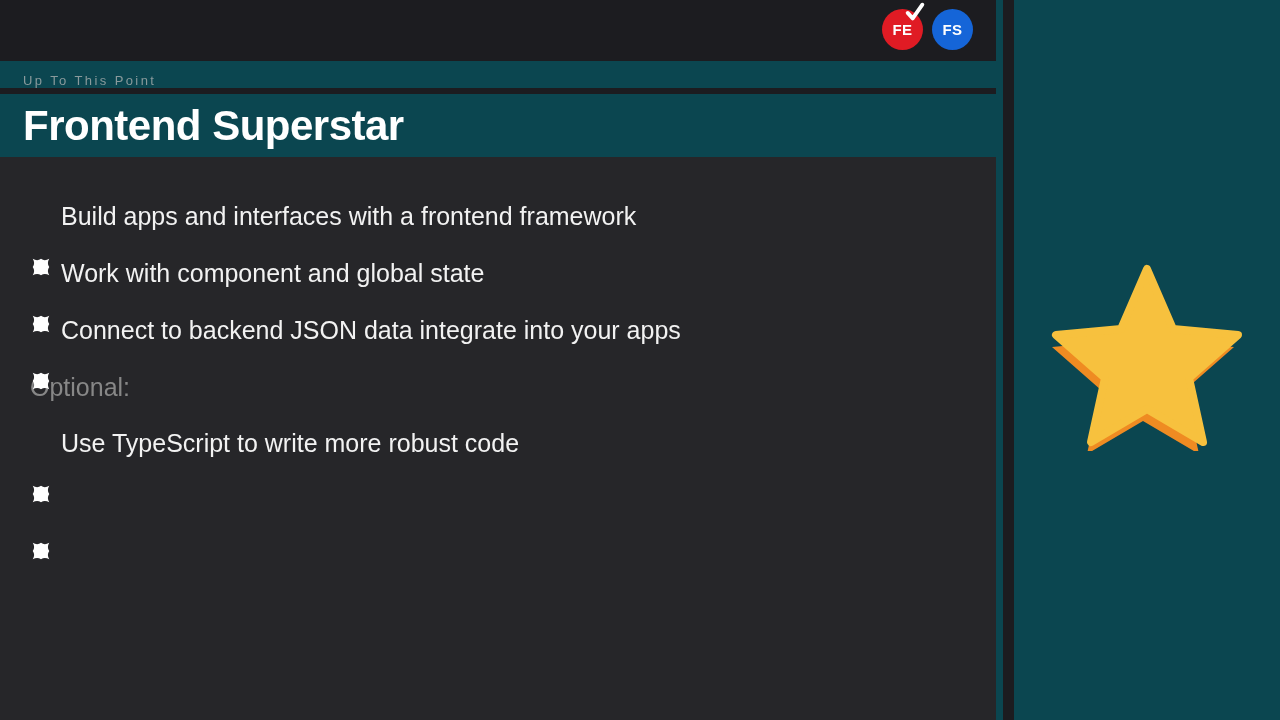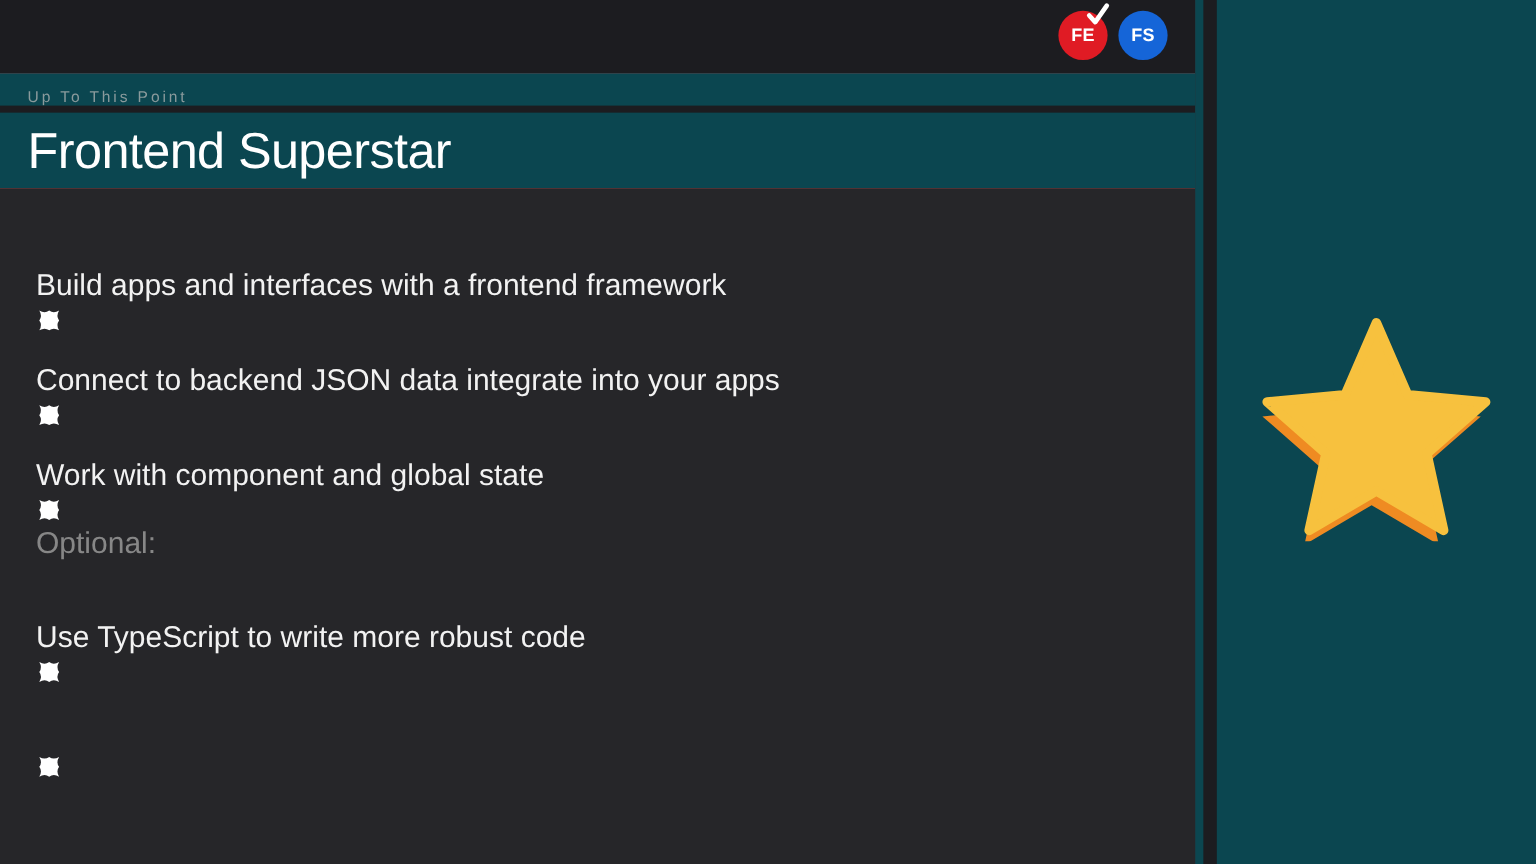--- a/index.html
+++ b/index.html
@@ -113,21 +113,21 @@
     width: 996px;
     height: 63px;
     background: #0b4650;
     display: flex;
     align-items: center;
   }
   #title-text {
     margin-left: 23px;
     color: #ffffff;
     font-size: 42px;
-    font-weight: normal;
+    font-weight: bold;
     letter-spacing: -0.5px;
     line-height: 1;
   }
 
   
   #content-panel {
     position: absolute;
     left: 0;
     top: 157px;
     width: 996px;
@@ -143,21 +143,20 @@
   }
 
   .list-item {
     display: flex;
     align-items: baseline;
     color: #f2f2f2;
     font-size: 25px;
     line-height: 1;
     margin-bottom: 32px;
     white-space: pre;
-    flex-direction: column;
   }
   .list-item .bullet {
     display: inline-block;
     width: 22px;
     height: 22px;
     flex: 0 0 auto;
     position: relative;
     top: 2px;
     margin-right: 9px;
   }
@@ -261,30 +260,30 @@
           </span>
           <span>Build apps and interfaces with a frontend framework</span>
         </div>
 
         <div class="list-item">
           <span class="bullet">
             <svg class="bullet-shape" viewBox="0 0 24 24" aria-hidden="true">
               <path d="M3 3 Q8 6 12 3 Q16 6 21 3 Q18 8 21 12 Q18 16 21 21 Q16 18 12 21 Q8 18 3 21 Q6 16 3 12 Q6 8 3 3 Z" fill="#ffffff"></path>
             </svg>
           </span>
+          <span>Work with component and global state</span>
+        </div>
+
+        <div class="list-item">
+          <span class="bullet">
+            <svg class="bullet-shape" viewBox="0 0 24 24" aria-hidden="true">
+              <path d="M3 3 Q8 6 12 3 Q16 6 21 3 Q18 8 21 12 Q18 16 21 21 Q16 18 12 21 Q8 18 3 21 Q6 16 3 12 Q6 8 3 3 Z" fill="#ffffff"></path>
+            </svg>
+          </span>
           <span>Connect to backend JSON data integrate into your apps</span>
-        </div>
-
-        <div class="list-item">
-          <span class="bullet">
-            <svg class="bullet-shape" viewBox="0 0 24 24" aria-hidden="true">
-              <path d="M3 3 Q8 6 12 3 Q16 6 21 3 Q18 8 21 12 Q18 16 21 21 Q16 18 12 21 Q8 18 3 21 Q6 16 3 12 Q6 8 3 3 Z" fill="#ffffff"></path>
-            </svg>
-          </span>
-          <span>Work with component and global state</span>
         </div>
 
 
         <div class="subhead">Optional:</div>
 
         <div class="list-item">
           <span class="bullet">
             <svg class="bullet-shape" viewBox="0 0 24 24" aria-hidden="true">
               <path d="M3 3 Q8 6 12 3 Q16 6 21 3 Q18 8 21 12 Q18 16 21 21 Q16 18 12 21 Q8 18 3 21 Q6 16 3 12 Q6 8 3 3 Z" fill="#ffffff"></path>
             </svg>

